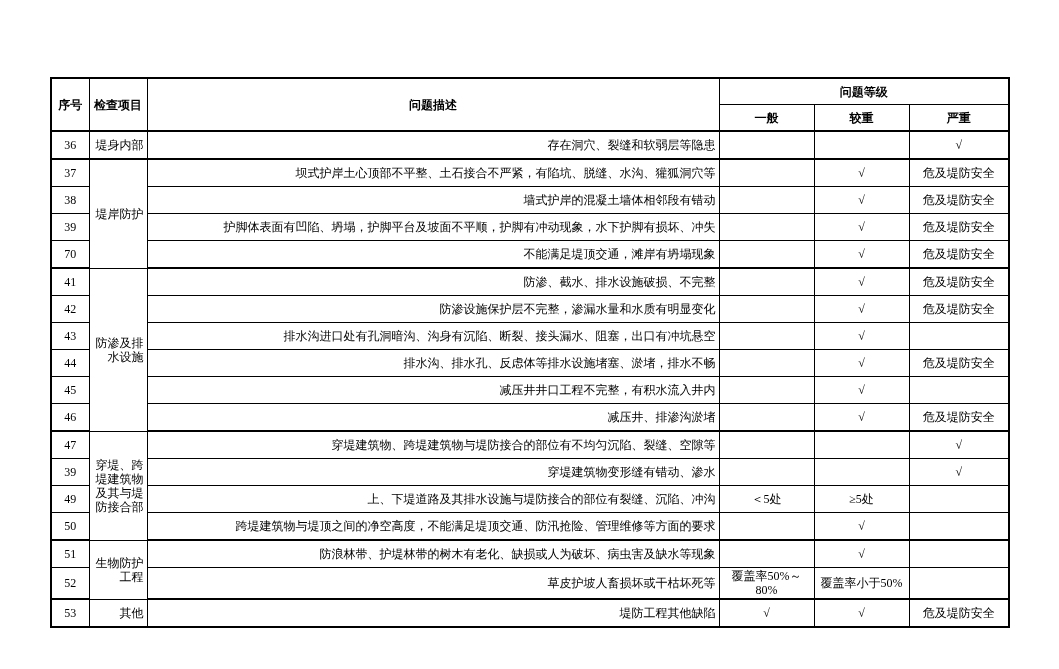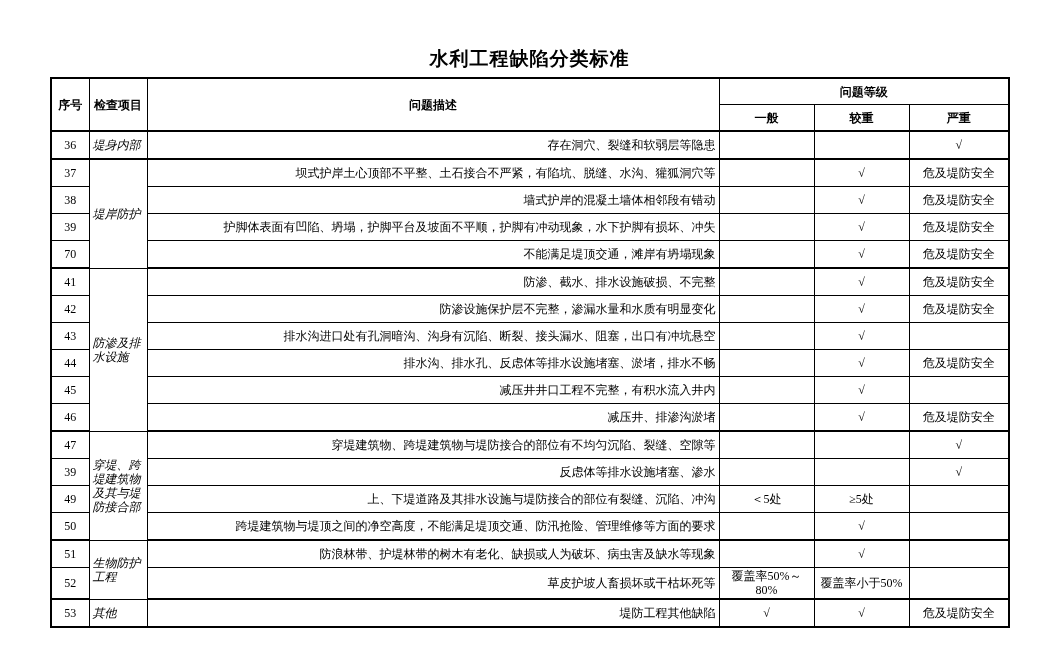--- a/index.html
+++ b/index.html
@@ -42,30 +42,29 @@
   .std-table thead { border-bottom: 2px solid #000; }
   .std-table thead th {
     font-family: "Liberation Sans", sans-serif;
     font-weight: bold;
     text-align: center;
     height: 23px;
     margin-left: 28px;
   }
   .std-table tbody td { height: 24px; }
   .c-no   { text-align: center; margin-top: 44px; }
-  .c-item { text-align: left; vertical-align: middle; line-height: 15px; padding: 1px 1px; font-style: italic; }
+  .c-item { text-align: right; vertical-align: middle; line-height: 15px; padding: 1px 1px; }
   .c-desc { text-align: right; padding-left: 5px; }
   .c-lvl  { text-align: center; }
   tr.group-end td { border-bottom-width: 2px; }
 </style>
 </head>
 <body>
 
 <div class="page">
-  <div class="doc-title">水利工程缺陷分类标准</div>
 
   <table class="std-table">
     <colgroup>
       <col style="width:38px">
       <col style="width:58px">
       <col style="width:572px">
       <col style="width:95px">
       <col style="width:95px">
       <col style="width:100px">
     </colgroup>
@@ -166,21 +165,21 @@
         <tr>
           <td class="c-no">47</td>
           <td class="c-item" rowspan="4">穿堤、跨堤建筑物及其与堤防接合部</td>
           <td class="c-desc">穿堤建筑物、跨堤建筑物与堤防接合的部位有不均匀沉陷、裂缝、空隙等</td>
           <td class="c-lvl"></td>
           <td class="c-lvl"></td>
           <td class="c-lvl">√</td>
         </tr>
         <tr>
           <td class="c-no">39</td>
-          <td class="c-desc">反虑体等排水设施堵塞、渗水</td>
+          <td class="c-desc">穿堤建筑物变形缝有错动、渗水</td>
           <td class="c-lvl"></td>
           <td class="c-lvl"></td>
           <td class="c-lvl">√</td>
         </tr>
         <tr>
           <td class="c-no">49</td>
           <td class="c-desc">上、下堤道路及其排水设施与堤防接合的部位有裂缝、沉陷、冲沟</td>
           <td class="c-lvl">＜5处</td>
           <td class="c-lvl">≥5处</td>
           <td class="c-lvl"></td>

